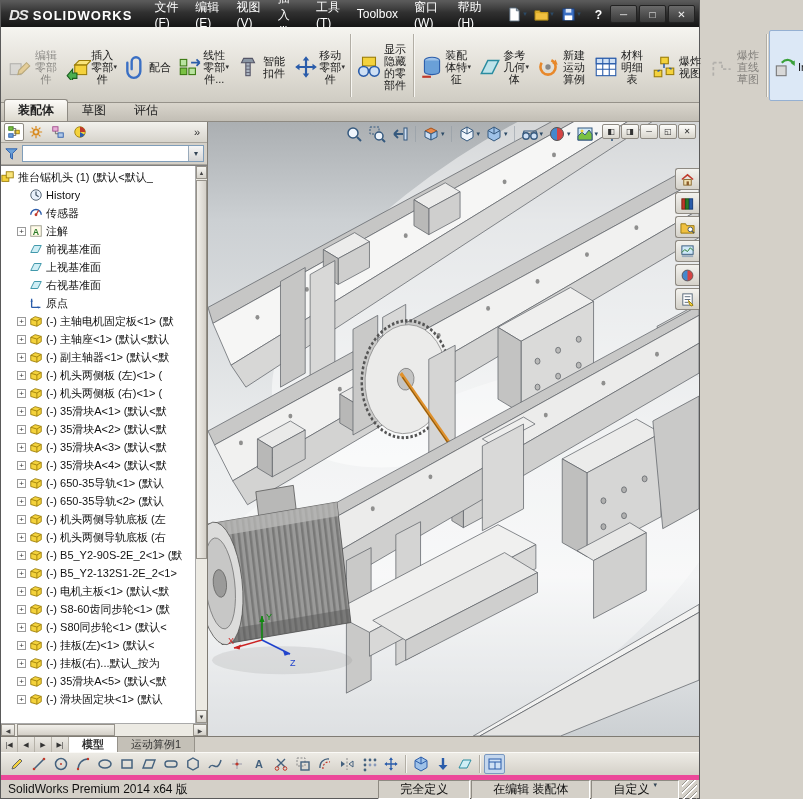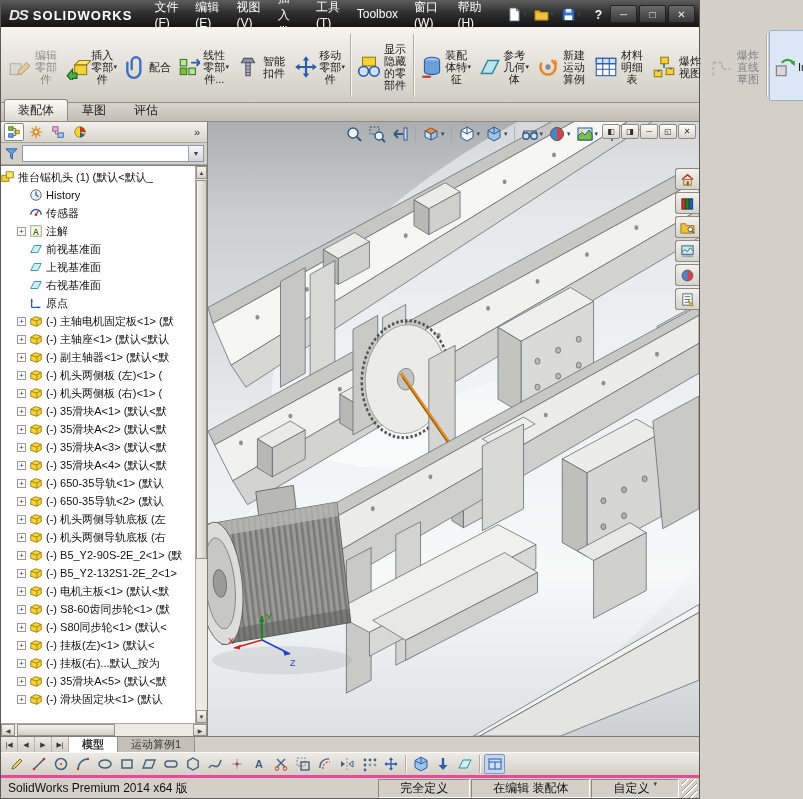--- a/index.html
+++ b/index.html
@@ -26,21 +26,21 @@
 .rbtn{flex:0 0 auto;min-width:45px;max-width:58px;padding:2px 2px 0;display:flex;flex-direction:row;align-items:center;border:1px solid transparent;border-radius:2px}
 .rbtn.disabled{opacity:.45}
 .rbtn.active{background:#dce8f6;border-color:#95b0d2}
 .ric{width:26px;height:26px;flex:0 0 auto}
 .rlabel{font-size:11px;line-height:12px;text-align:center;color:#1a1a1a;margin-top:1px}
 .rdd{font-size:7px;line-height:7px;color:#333}
 .rsep{flex:0 0 1px;width:1px;background:#b2aea5;box-shadow:1px 0 0 #f7f6f2;margin:4px 2px}
 
 .cmdtabs{height:19px;flex:0 0 auto;background:linear-gradient(#d9d5cc,#c2beb5);border-bottom:1px solid #8e8a82;display:flex;align-items:flex-end;padding-left:3px}
 .ctab{padding:2px 13px;font-size:12px;color:#222;border:1px solid transparent;border-bottom:none;border-radius:3px 3px 0 0}
-.ctab.active{background:linear-gradient(#fcfbf8,#ddd9ce);border-color:#8e8a82;font-weight:normal}
+.ctab.active{background:linear-gradient(#fcfbf8,#ddd9ce);border-color:#8e8a82;font-weight:bold}
 
 .main{flex:1 1 auto;display:flex;min-height:0}
 .panel{width:207px;flex:0 0 auto;display:flex;flex-direction:column;background:#d4d0c8;border-right:1px solid #7f7b73;min-height:0}
 .panel-toolbar{height:21px;flex:0 0 auto;display:flex;align-items:center;gap:2px;padding:1px 3px;background:linear-gradient(#f2f1ed,#d7d4cc);border-bottom:1px solid #a8a49c}
 .ptab{width:20px;height:18px;display:flex;align-items:center;justify-content:center;border:1px solid transparent;border-radius:2px}
 .ptab.active{background:#fff;border-color:#8e8a82}
 .ptab .ic{width:14px;height:14px}
 .pchevron{margin-left:auto;font-size:11px;color:#333;padding:0 4px}
 .filter-row{height:22px;flex:0 0 auto;display:flex;align-items:center;gap:3px;padding:2px 3px;border-bottom:1px solid #a8a49c}
 .f-ic{width:15px;height:15px}
@@ -82,21 +82,21 @@
 .mnav{width:17px;display:flex;align-items:center;justify-content:center;font-size:7px;color:#333;border-right:1px solid #b6b2a9;background:linear-gradient(#ebe9e3,#d2cec6)}
 .mtab{padding:0 13px;display:flex;align-items:center;font-size:11px;border-right:1px solid #96928a;background:#c4c0b7;color:#333}
 .mtab.active{background:#fff;font-weight:bold}
 
 .sketchbar{height:23px;flex:0 0 auto;background:linear-gradient(#edebe5,#d4d0c8);border-top:1px solid #fbfaf7;display:flex;align-items:center;gap:1px;padding:0 5px}
 .skbtn{width:21px;height:20px;display:flex;align-items:center;justify-content:center;border:1px solid transparent;border-radius:2px}
 .skbtn .ic{width:16px;height:16px}
 .skbtn.pressed{background:#c5d7ed;border-color:#7a98c0}
 .sksep{width:1px;height:18px;background:#b2aea5;box-shadow:1px 0 0 #f7f6f2;margin:0 3px}
 
-.statusbar{height:23px;flex:0 0 auto;background:#d4d0c8;border-top:3px solid #ec4899;display:flex;align-items:center;padding:1px 2px;font-size:12px}
+.statusbar{height:23px;flex:0 0 auto;background:#d4d0c8;border-top:5px solid #ec4899;display:flex;align-items:center;padding:1px 2px;font-size:12px}
 .status-left{flex:1;padding-left:5px}
 .sseg{height:19px;display:flex;align-items:flex-start;gap:4px;padding:0 21px;margin-left:1px;border:1px solid;border-color:#8e8a82 #fff #fff #8e8a82}
 .sseg .dd2{font-size:7px;color:#345}
 .grip{width:15px;height:19px;margin-left:3px;background:repeating-linear-gradient(135deg,transparent 0 3px,#9a968e 3px 4px,#fff 4px 5px)}
 </style>
 </head>
 <body>
 
 <div class="app">
 

